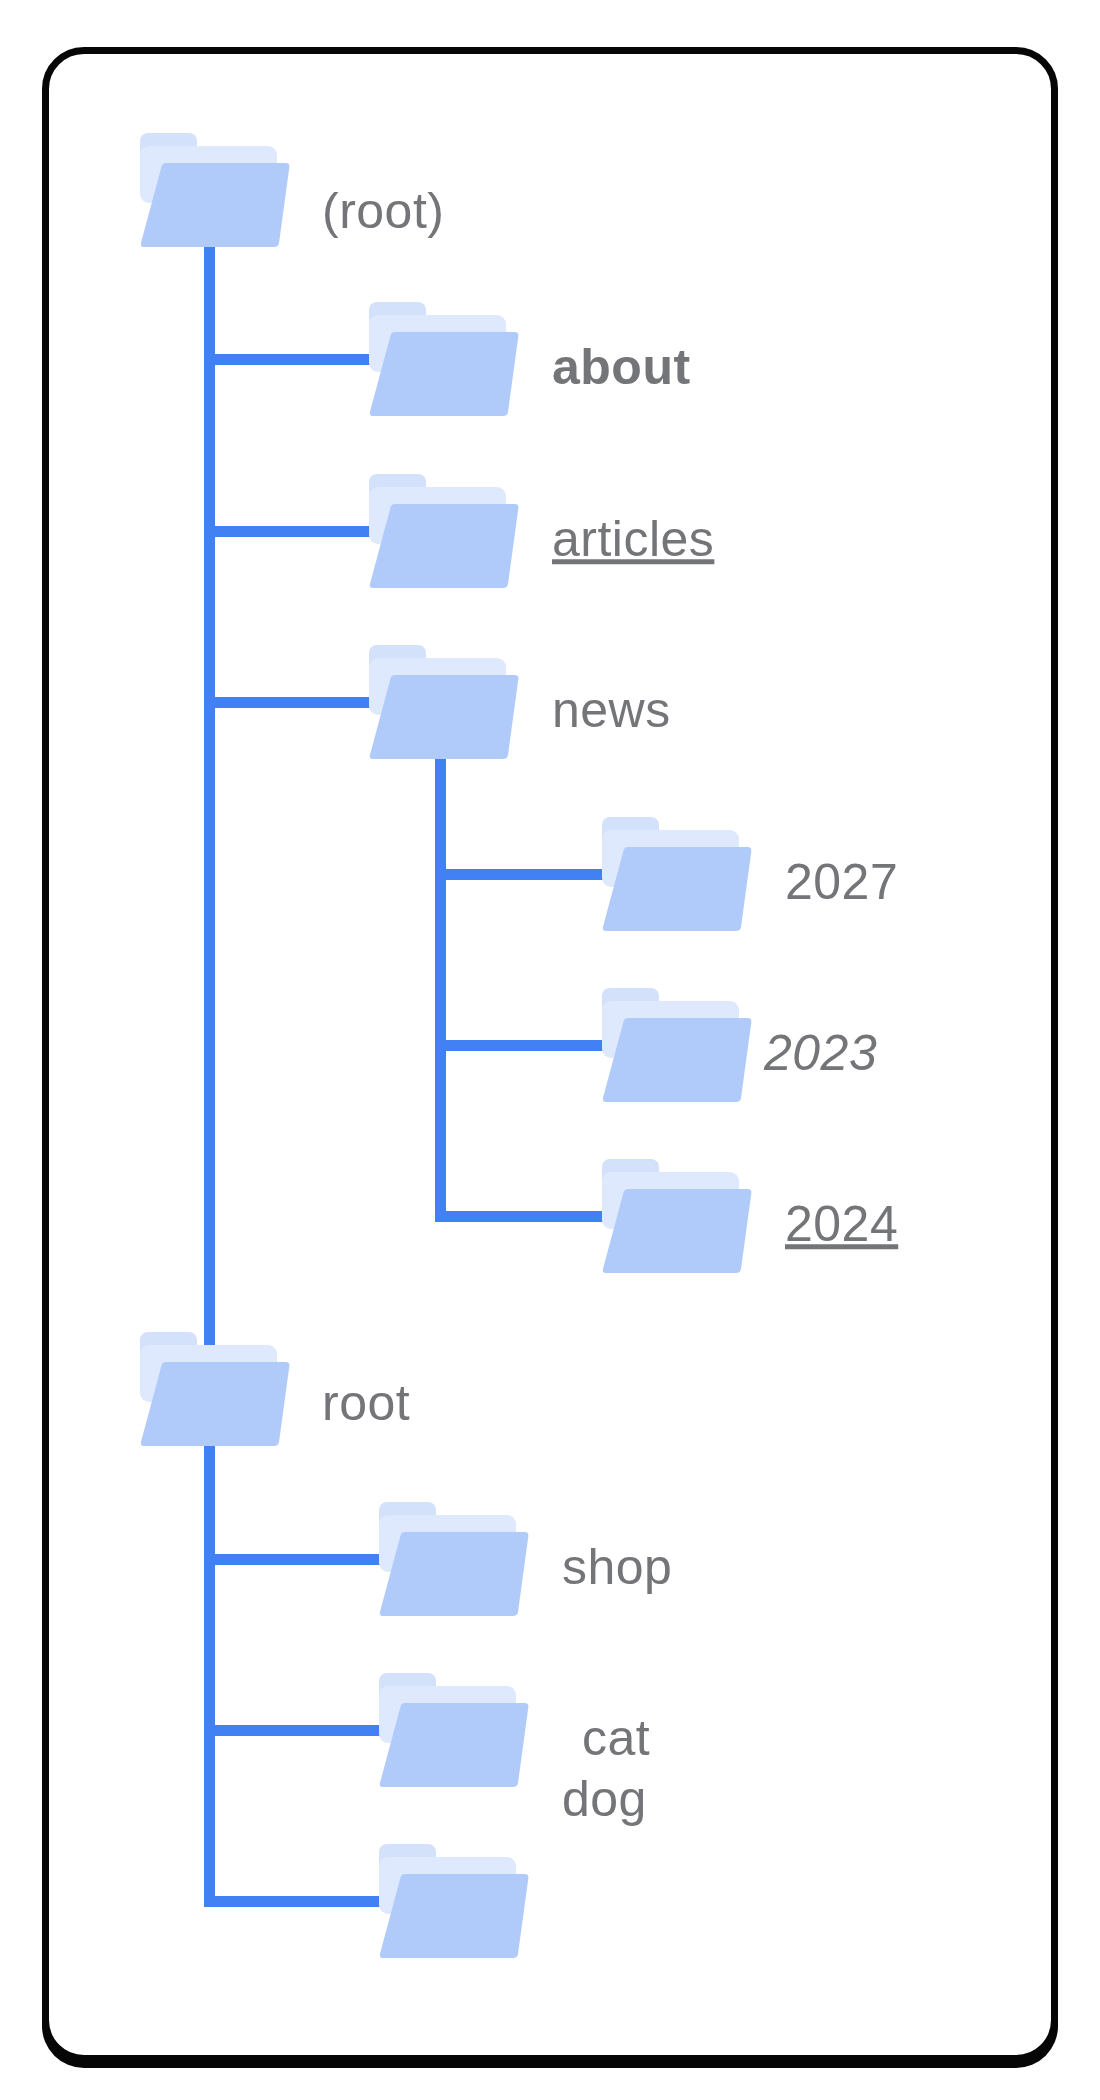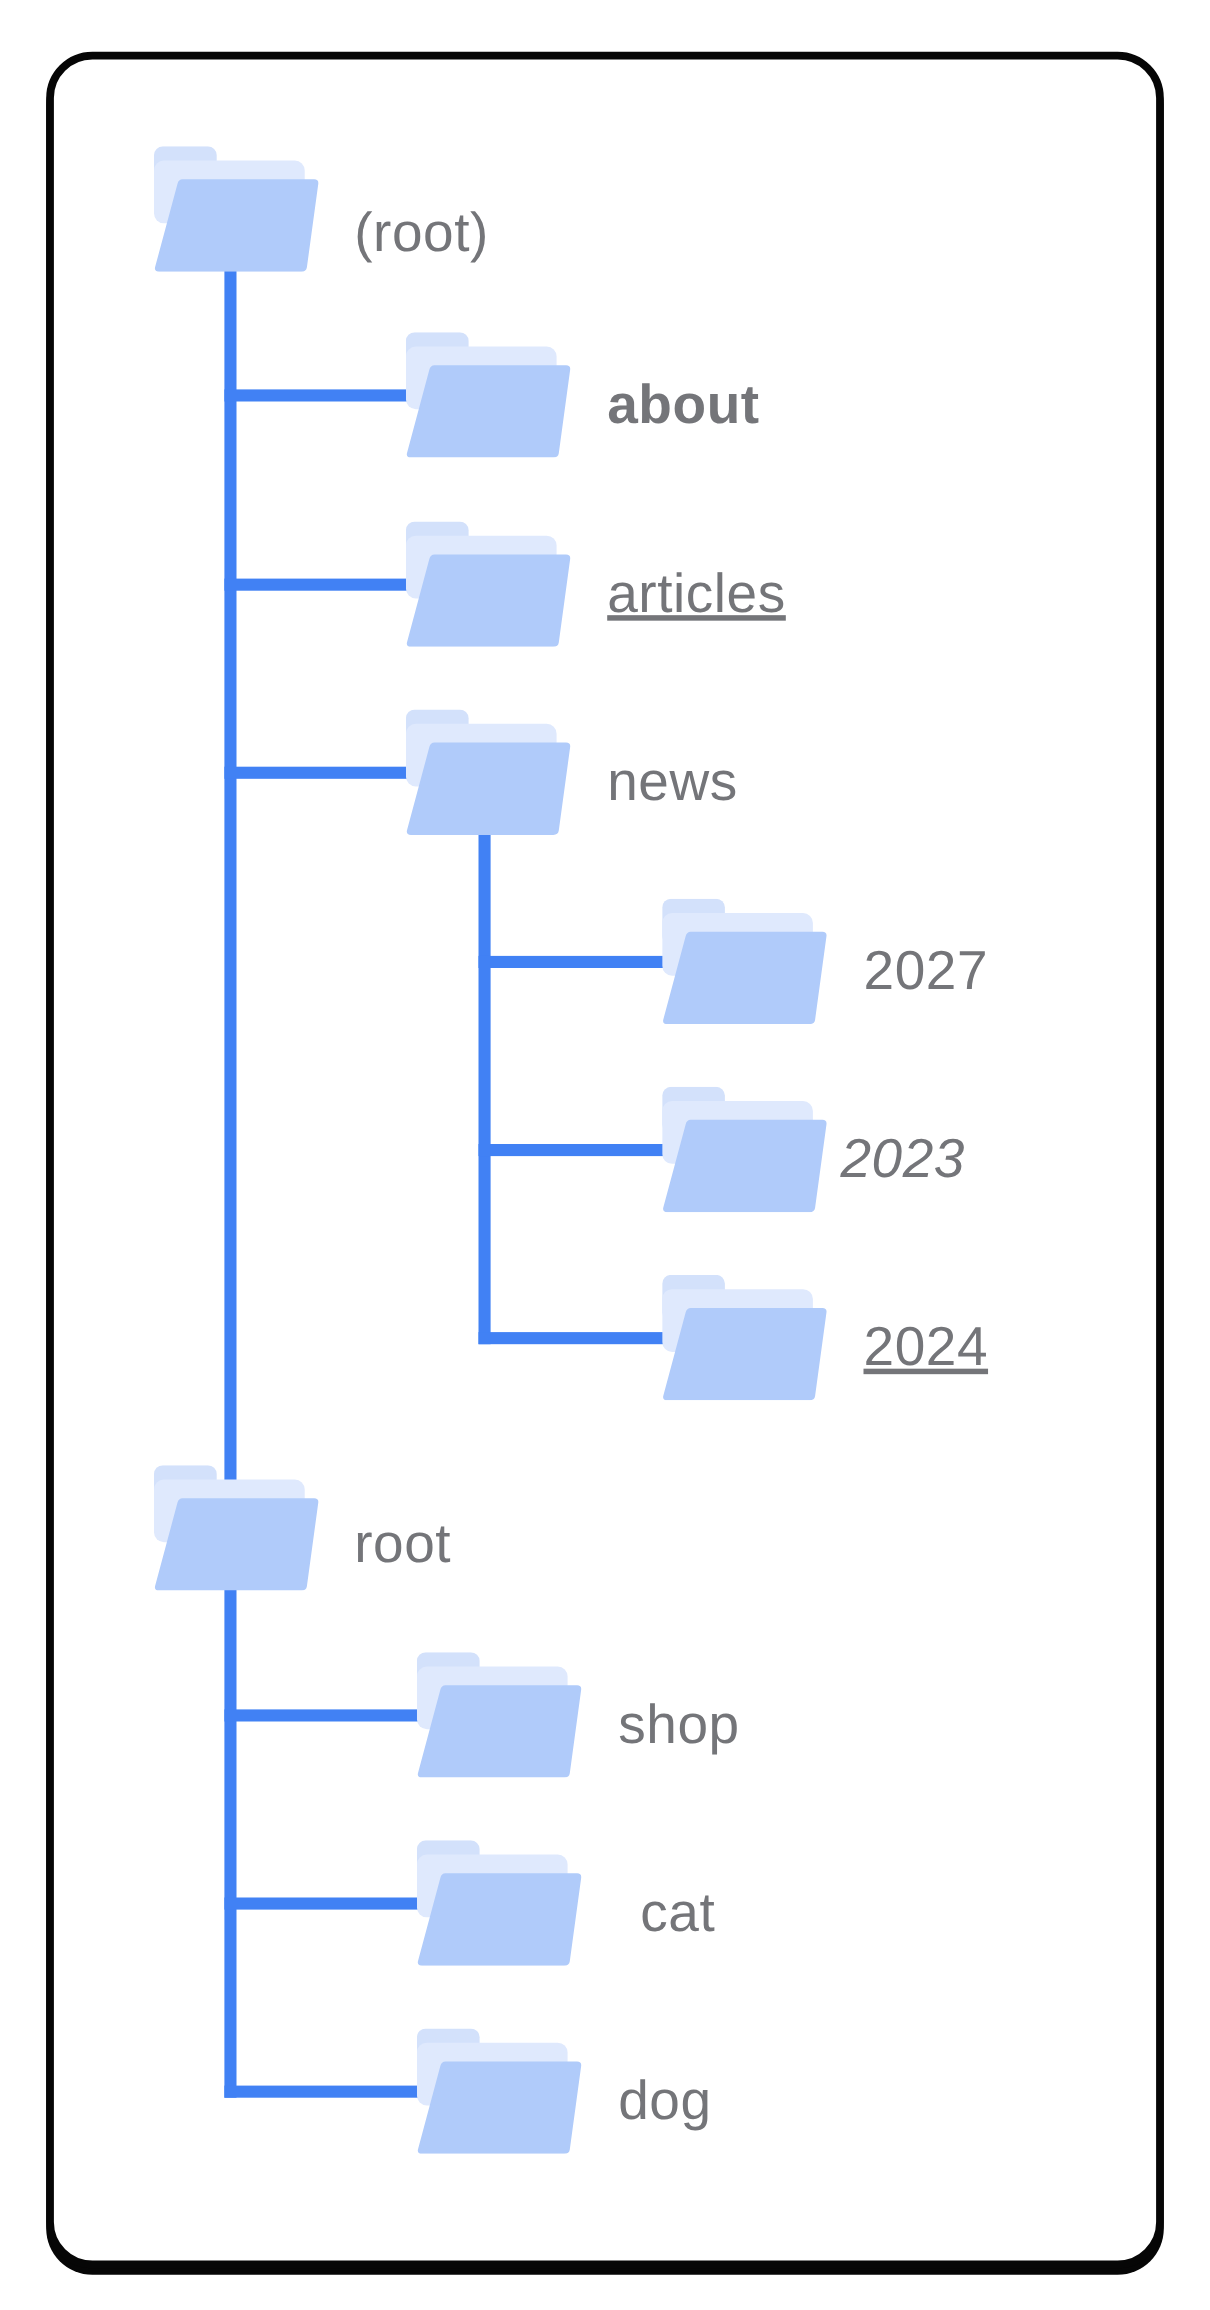--- a/index.html
+++ b/index.html
@@ -147,13 +147,13 @@
 <div class="flabel" style="left:322px; top:212px;">(root)</div>
 <div class="flabel" style="left:552px; top:368px;font-weight:bold;">about</div>
 <div class="flabel" style="left:552px; top:540px;text-decoration:underline;">articles</div>
 <div class="flabel" style="left:552px; top:711px;">news</div>
 <div class="flabel" style="left:785px; top:883px;">2027</div>
 <div class="flabel" style="left:764px; top:1054px;font-style:italic;">2023</div>
 <div class="flabel" style="left:785px; top:1225px;text-decoration:underline;">2024</div>
 <div class="flabel" style="left:322px; top:1404px;">root</div>
 <div class="flabel" style="left:562px; top:1568px;">shop</div>
 <div class="flabel" style="left:562px; top:1739px;margin-left:20px;">cat</div>
-<div class="flabel" style="left:562px; top:1910px;">dog</div>
+<div class="flabel" style="left:562px; top:1800px;">dog</div>
 
 </body></html>

